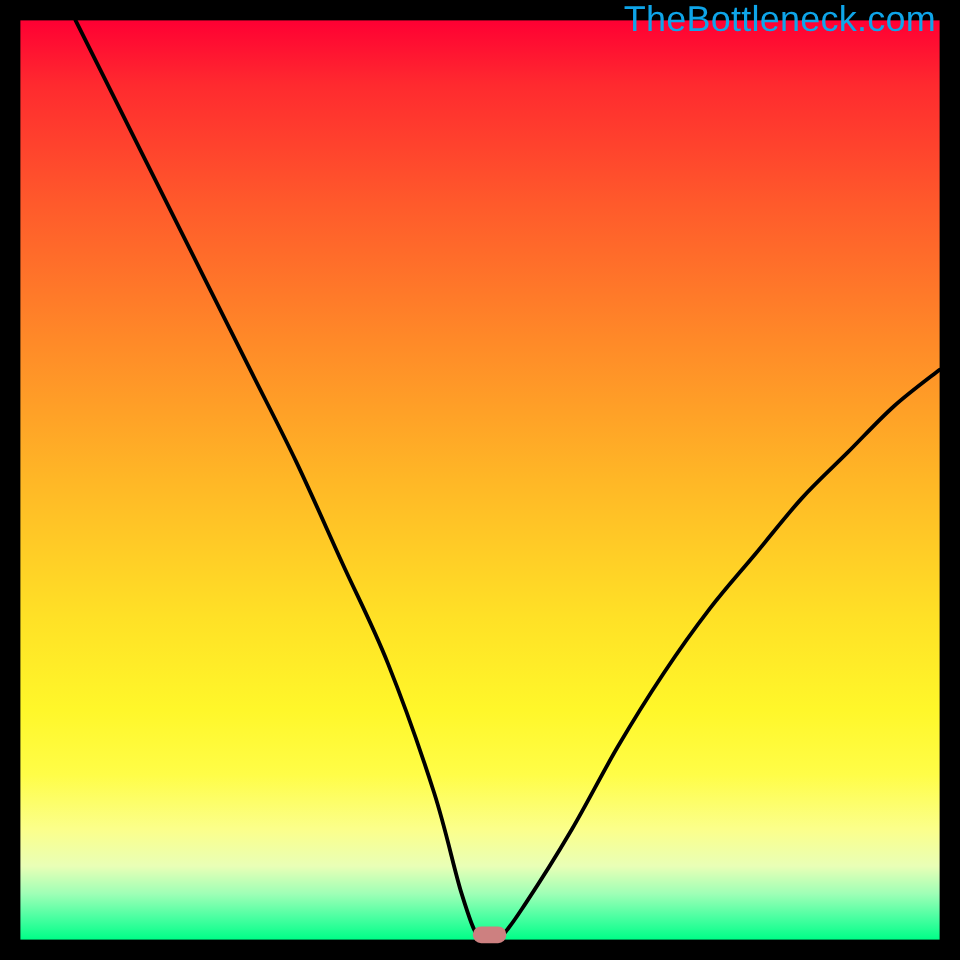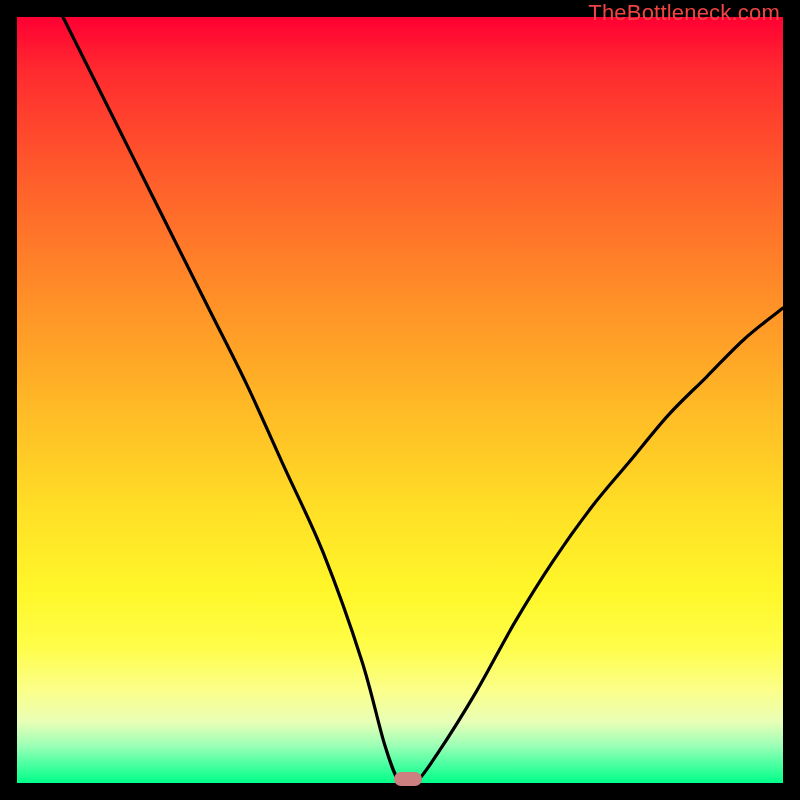--- a/index.html
+++ b/index.html
@@ -37,22 +37,22 @@
       #9fffb6 95%,
       #4dffa2 97.5%,
       #00ff88 100%
     );
   }
   .watermark {
     position: absolute;
     top: 0px;
     right: 20px;
     font-family: Arial, Helvetica, sans-serif;
-    font-size: 22px;
-    color: #ef4444;
+    font-size: 30px;
+    color: #0ea5e9;
     letter-spacing: 0.2px;
     user-select: none;
   }
   svg.curve {
     position: absolute;
     left: 17px;
     top: 17px;
     width: 766px;
     height: 766px;
     overflow: visible;

